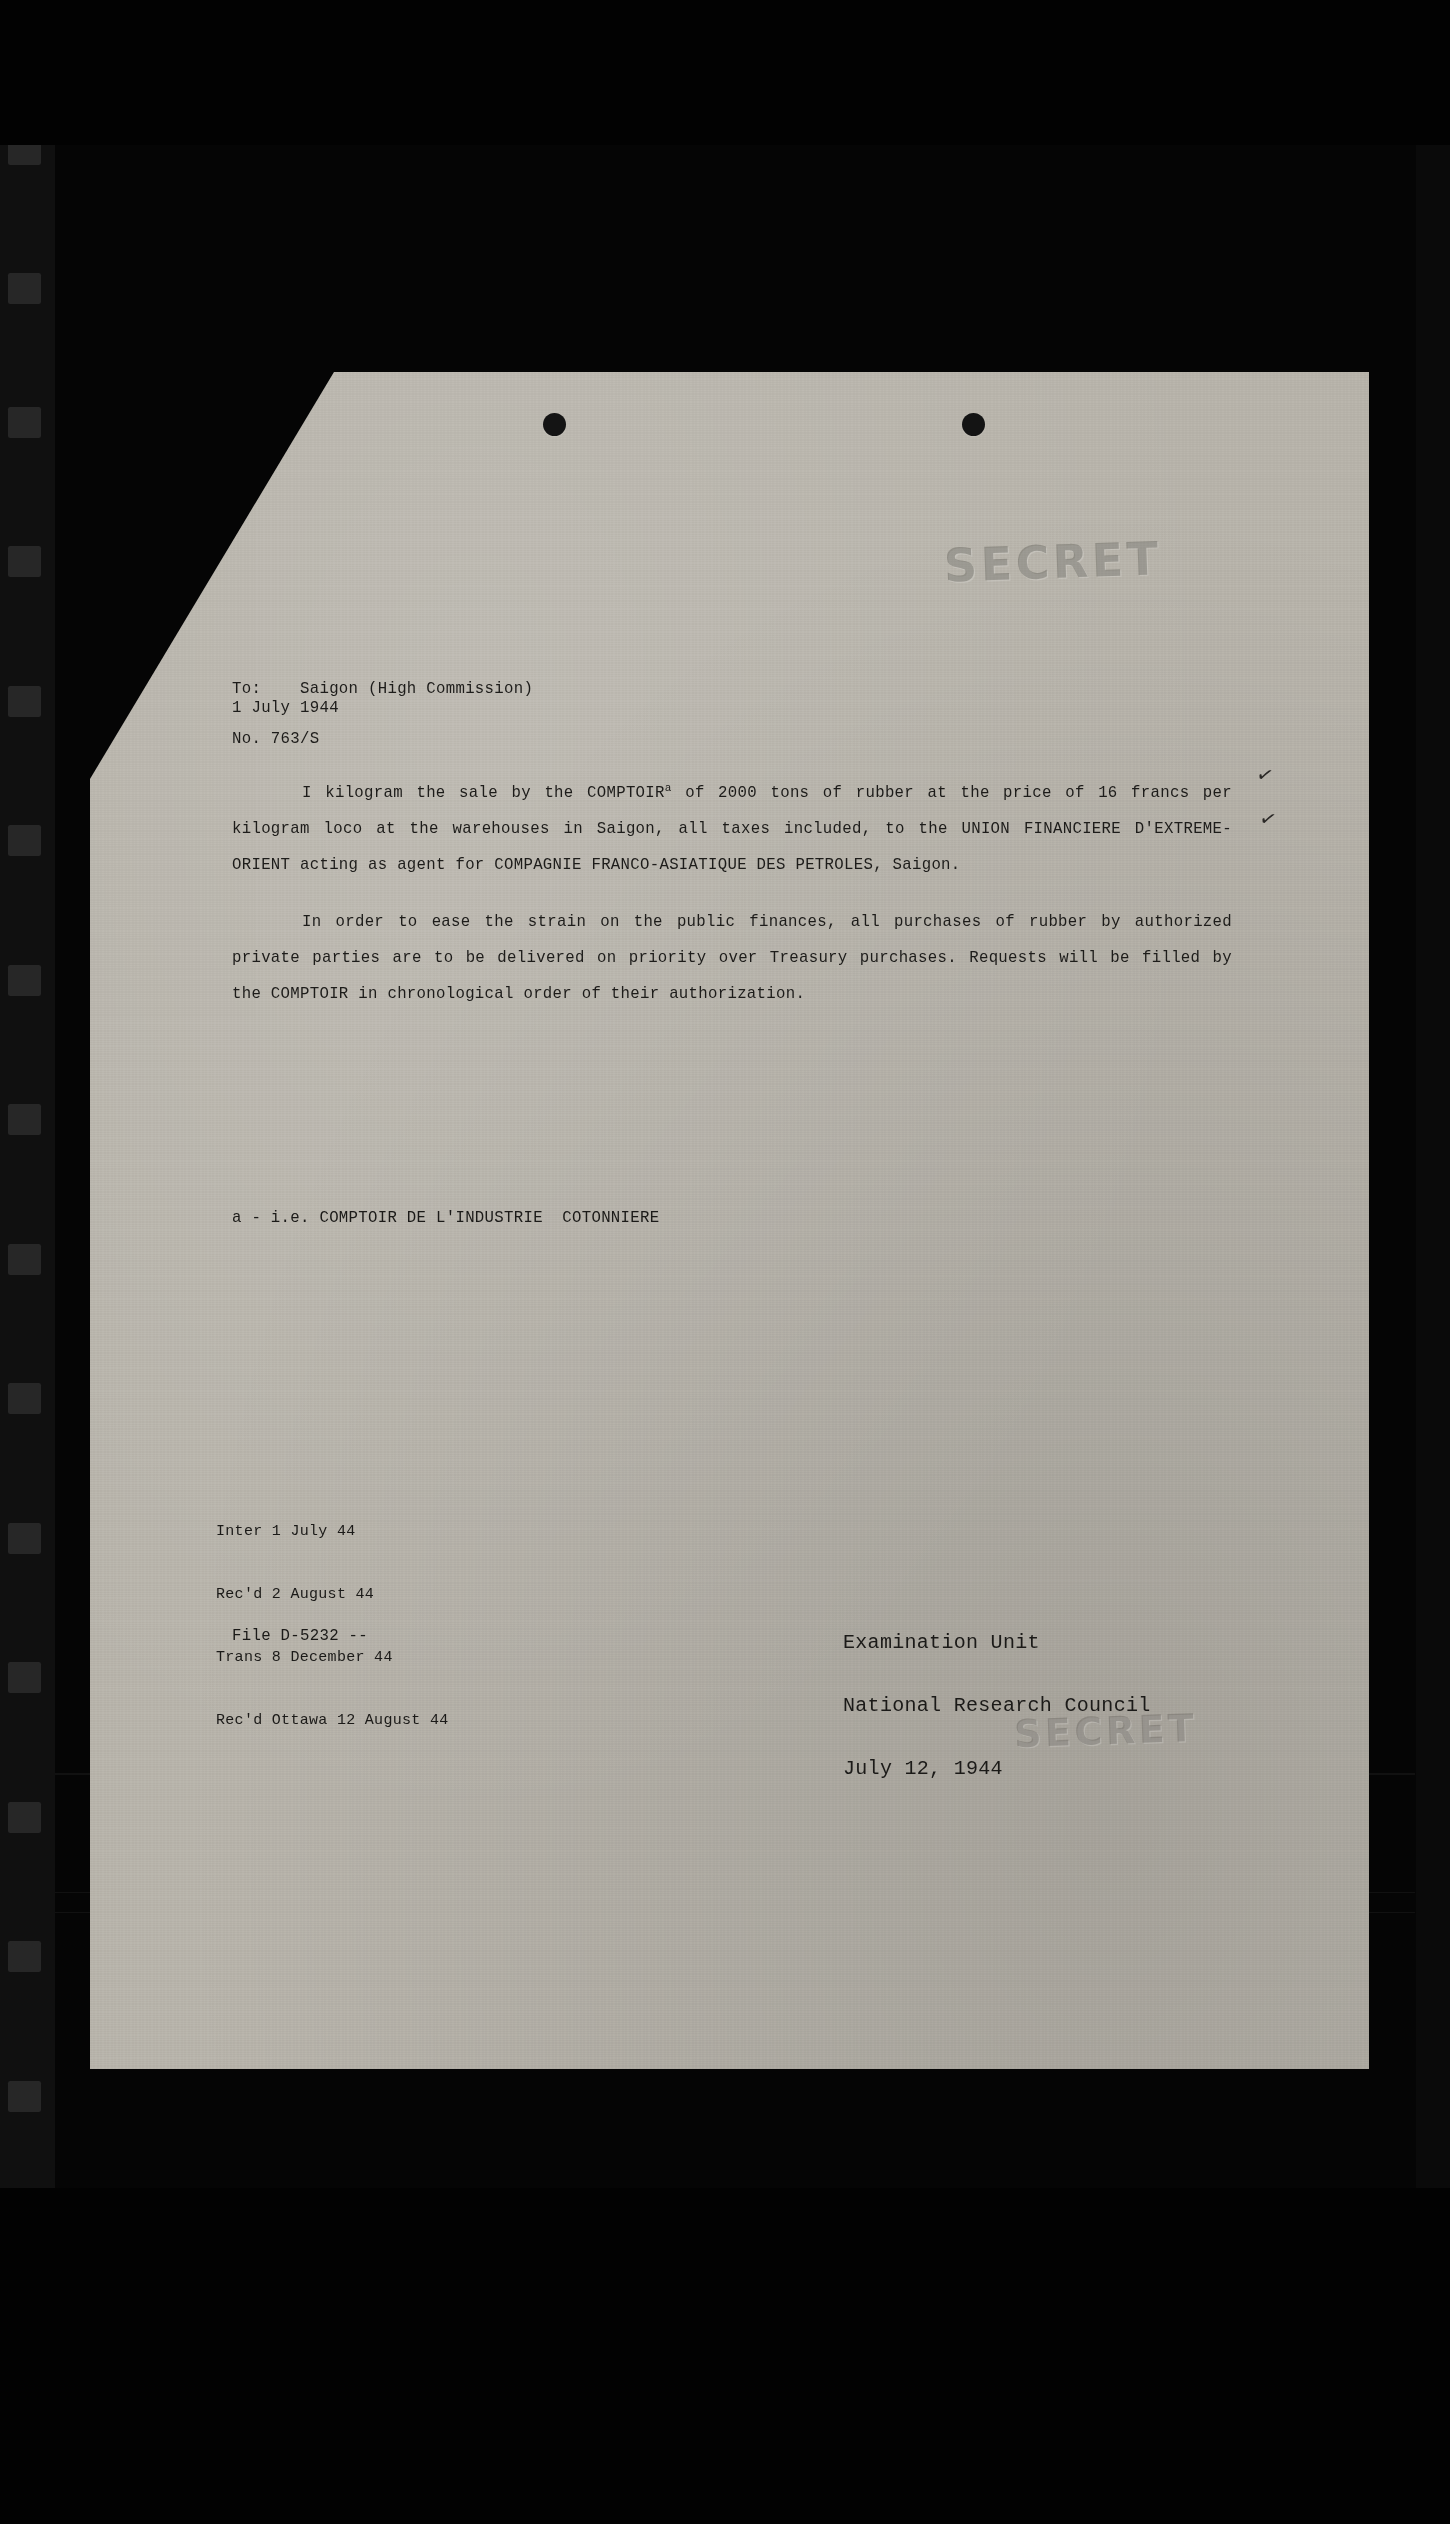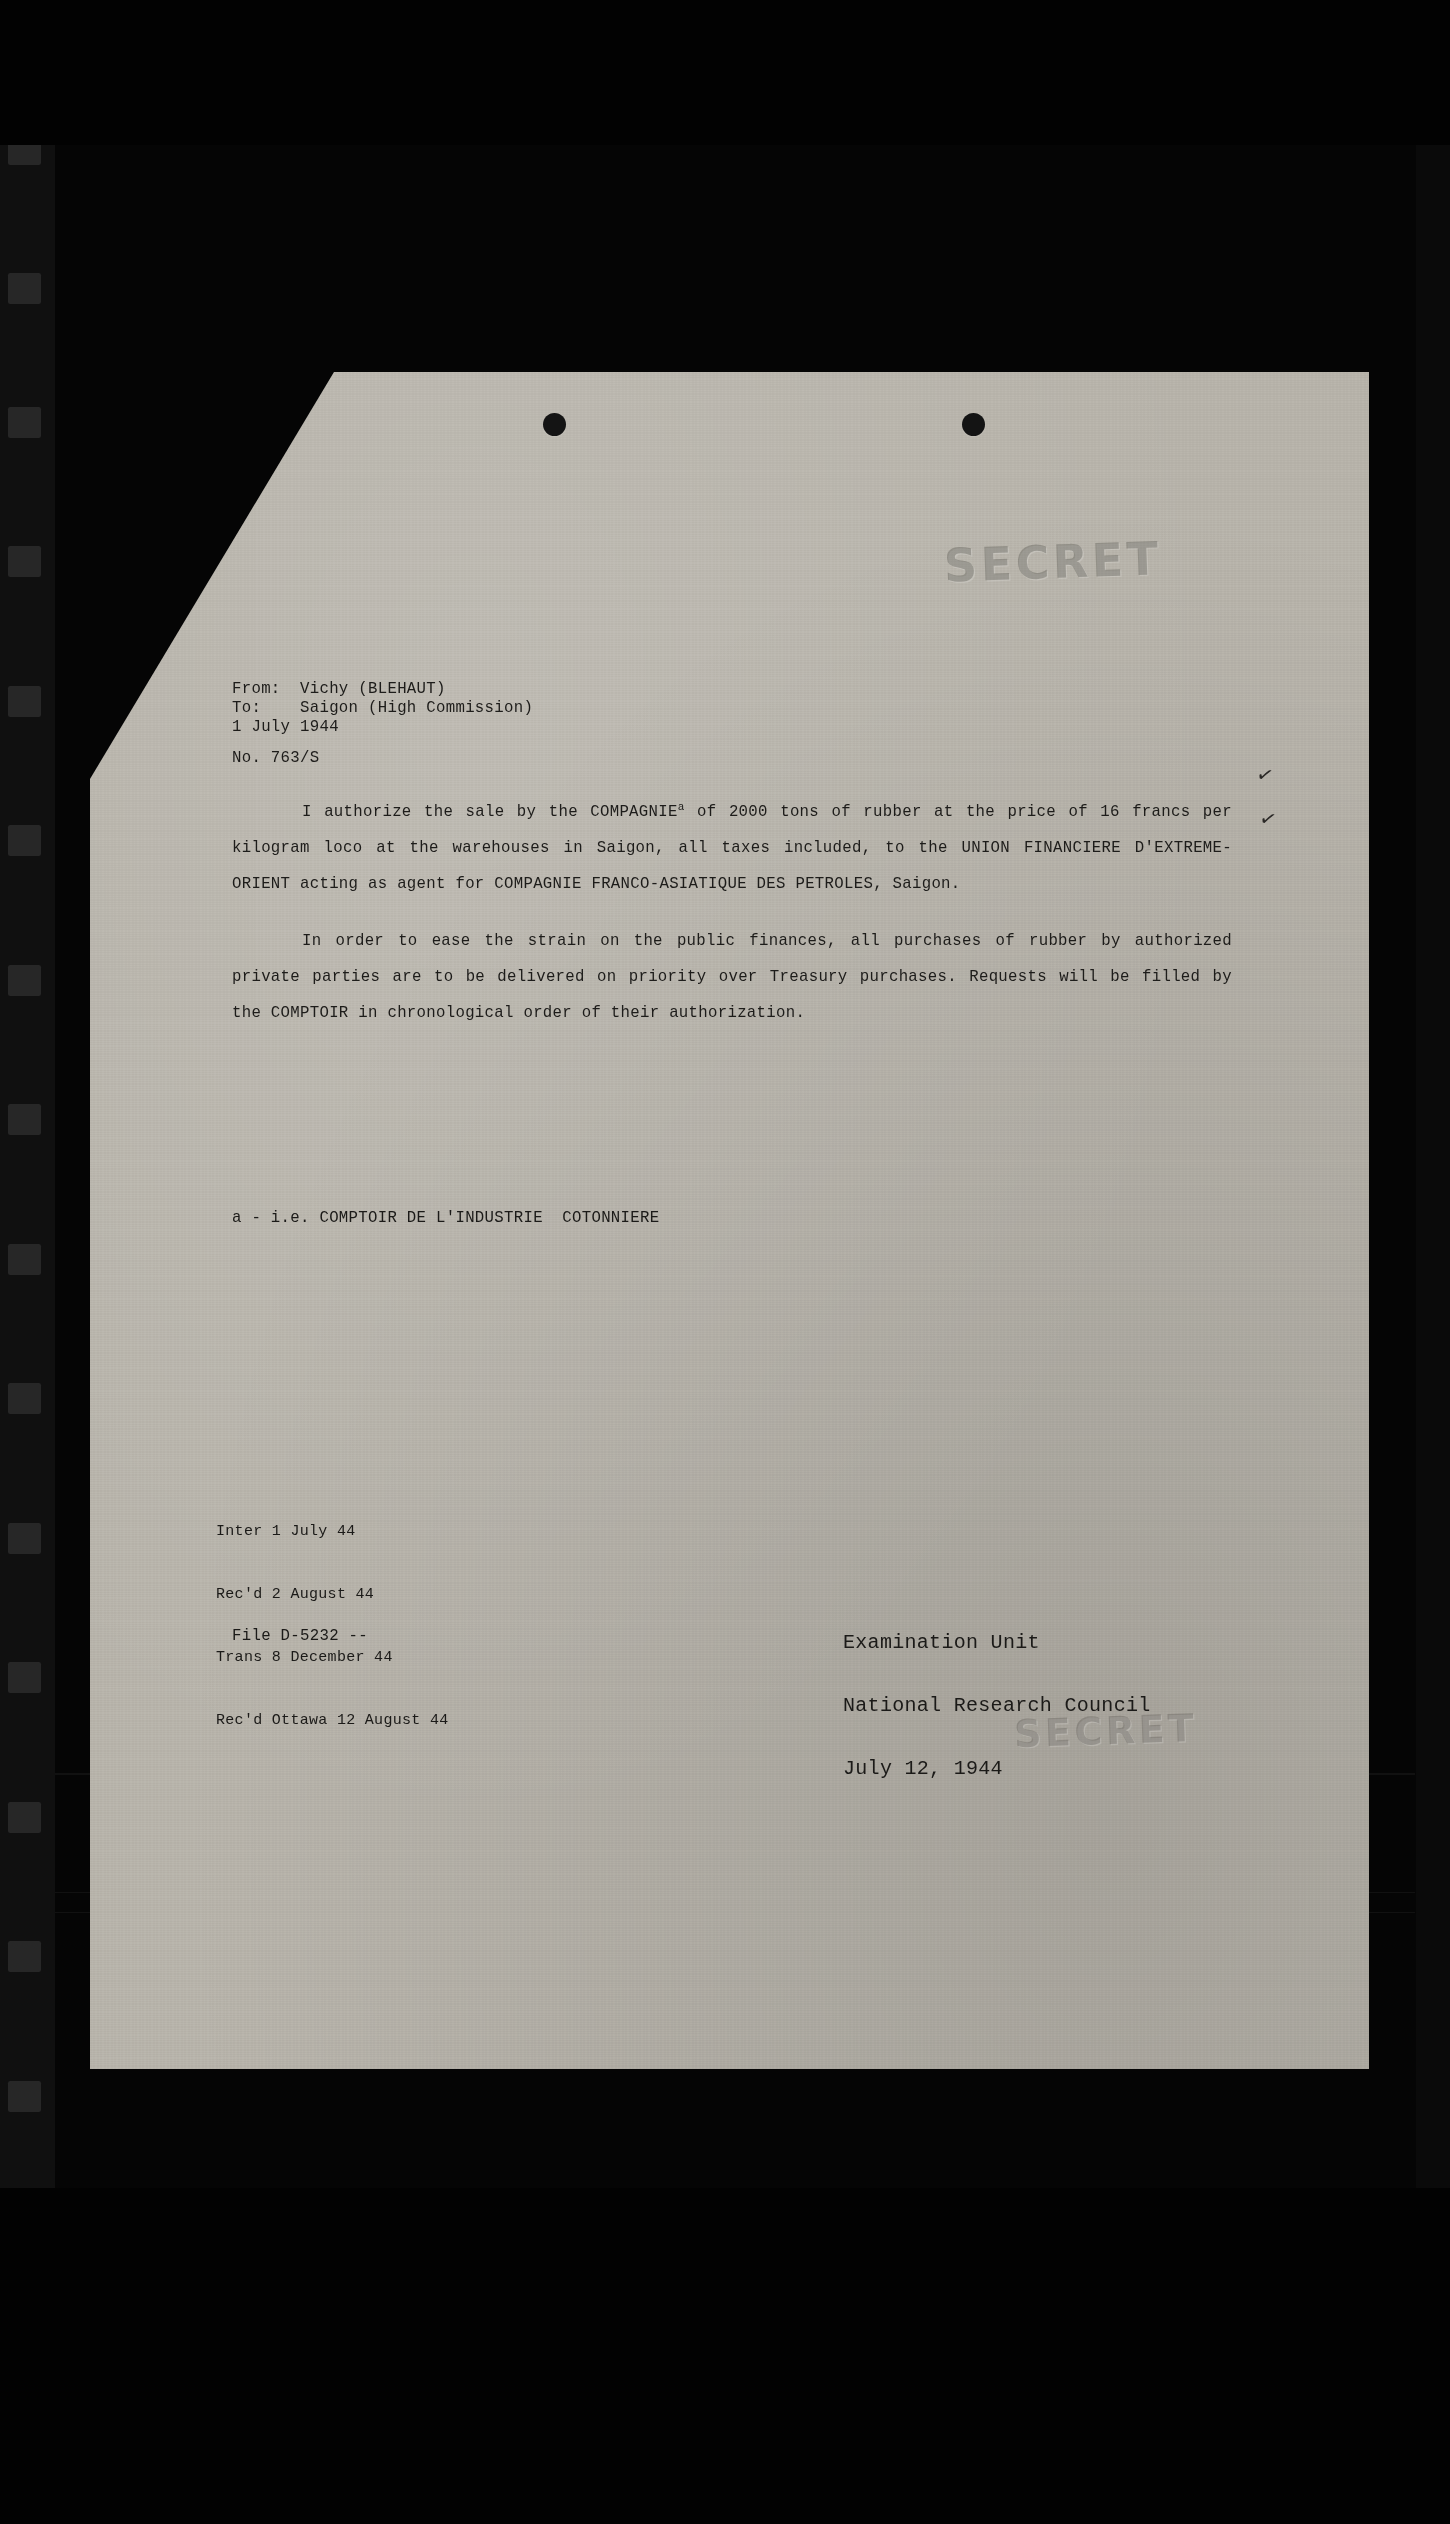--- a/index.html
+++ b/index.html
@@ -245,28 +245,27 @@
 
   <div class="secret-stamp" id="secret-stamp-top">SECRET</div>
 
   <div class="secret-stamp" id="secret-stamp-bottom">SECRET</div>
 
   <div class="fold-line" style="top:1208px; opacity:.35"></div>
   <div class="fold-line" style="top:1315px; opacity:.30"></div>
 
   <div id="typed-content">
 
-    <div class="hdr-line">From:  Vichy (BLEHAUT)</div>
     <div class="hdr-line">To:    Saigon (High Commission)</div>
     <div class="hdr-line">1 July 1944</div>
 
     <div class="doc-number">No. 763/S</div>
 
     <div class="body-para">
-      <span class="indent"></span><span>I authorize the sale by the COMPAGNIE</span><sup class="footnote-mark">a</sup><span> of 2000 tons of rubber at the price of 16 francs per kilogram loco at the warehouses in Saigon, all taxes included, to the UNION FINANCIERE D'EXTREME-ORIENT acting as agent for COMPAGNIE FRANCO-ASIATIQUE DES PETROLES, Saigon.</span>
+      <span class="indent"></span><span>I kilogram the sale by the COMPTOIR</span><sup class="footnote-mark">a</sup><span> of 2000 tons of rubber at the price of 16 francs per kilogram loco at the warehouses in Saigon, all taxes included, to the UNION FINANCIERE D'EXTREME-ORIENT acting as agent for COMPAGNIE FRANCO-ASIATIQUE DES PETROLES, Saigon.</span>
     </div>
 
     <div class="body-para">
       <span class="indent"></span><span>In order to ease the strain on the public finances, all purchases of rubber by authorized private parties are to be delivered on priority over Treasury purchases.  Requests will be filled by the COMPTOIR in chronological order of their authorization.</span>
     </div>
   </div>
 
   <div id="footnote-line">a - i.e. COMPTOIR DE L'INDUSTRIE  COTONNIERE</div>
 
   <div class="check-mark" id="check-mark-1">✓</div>

